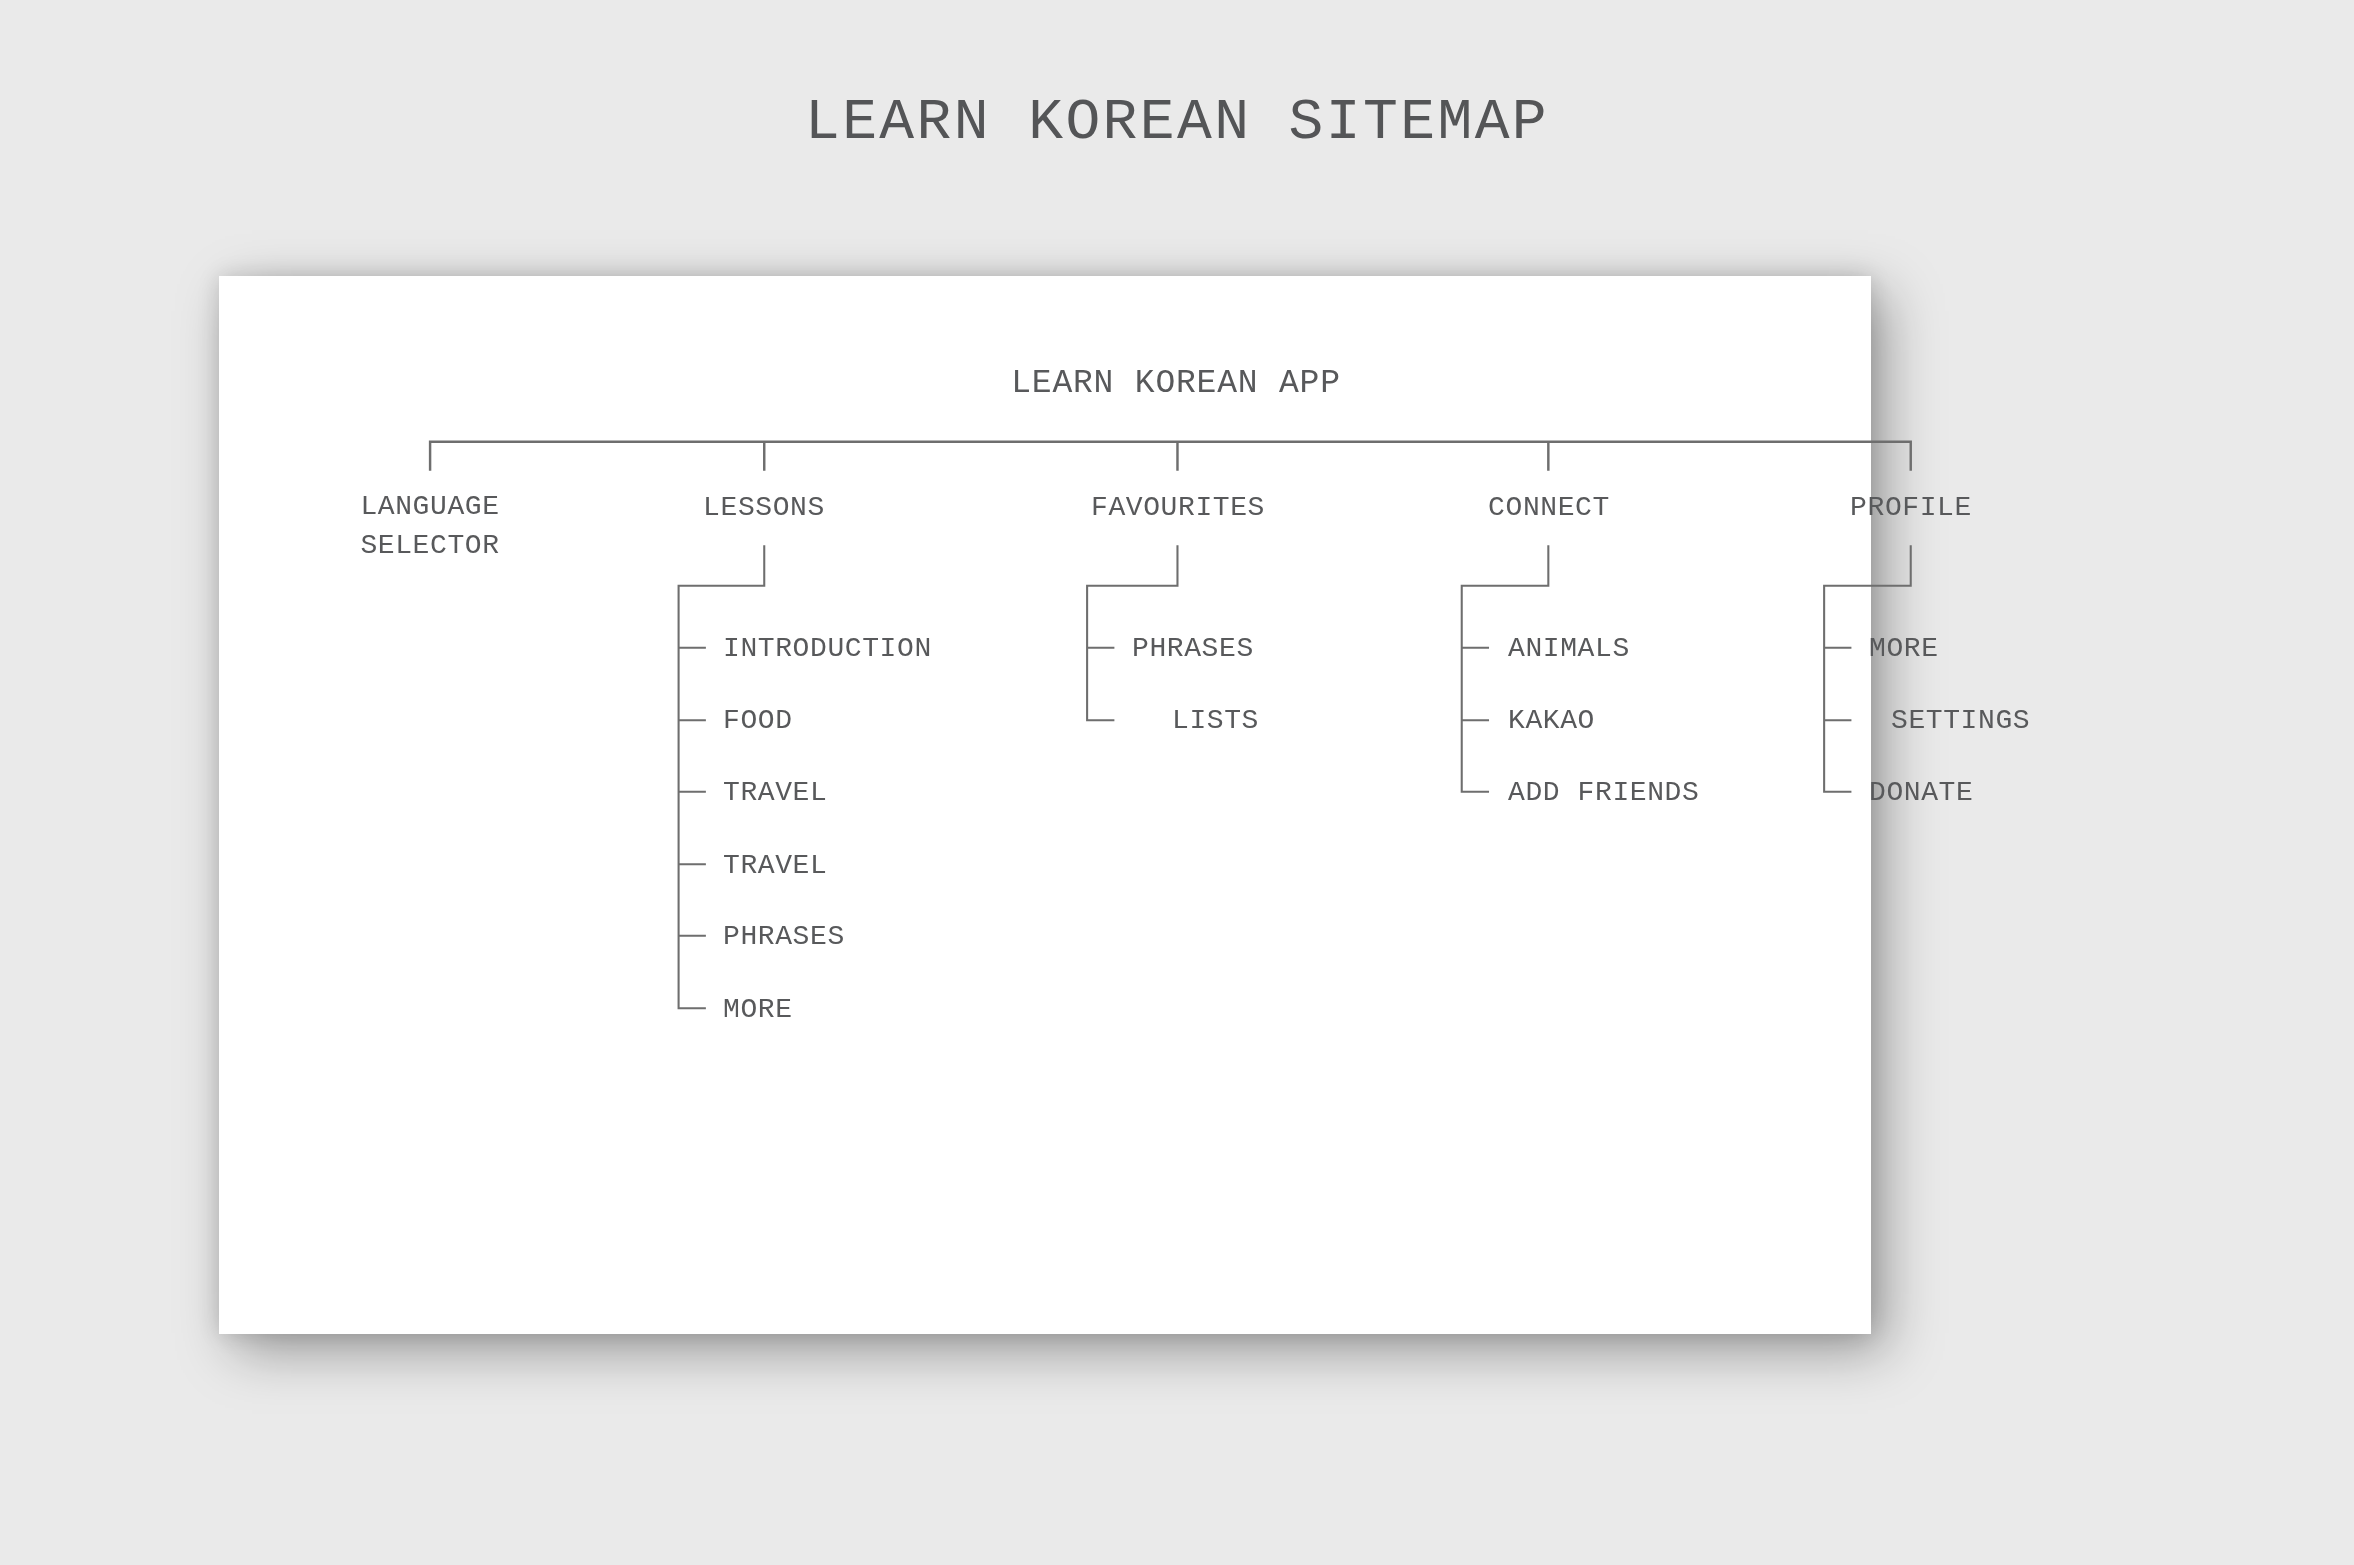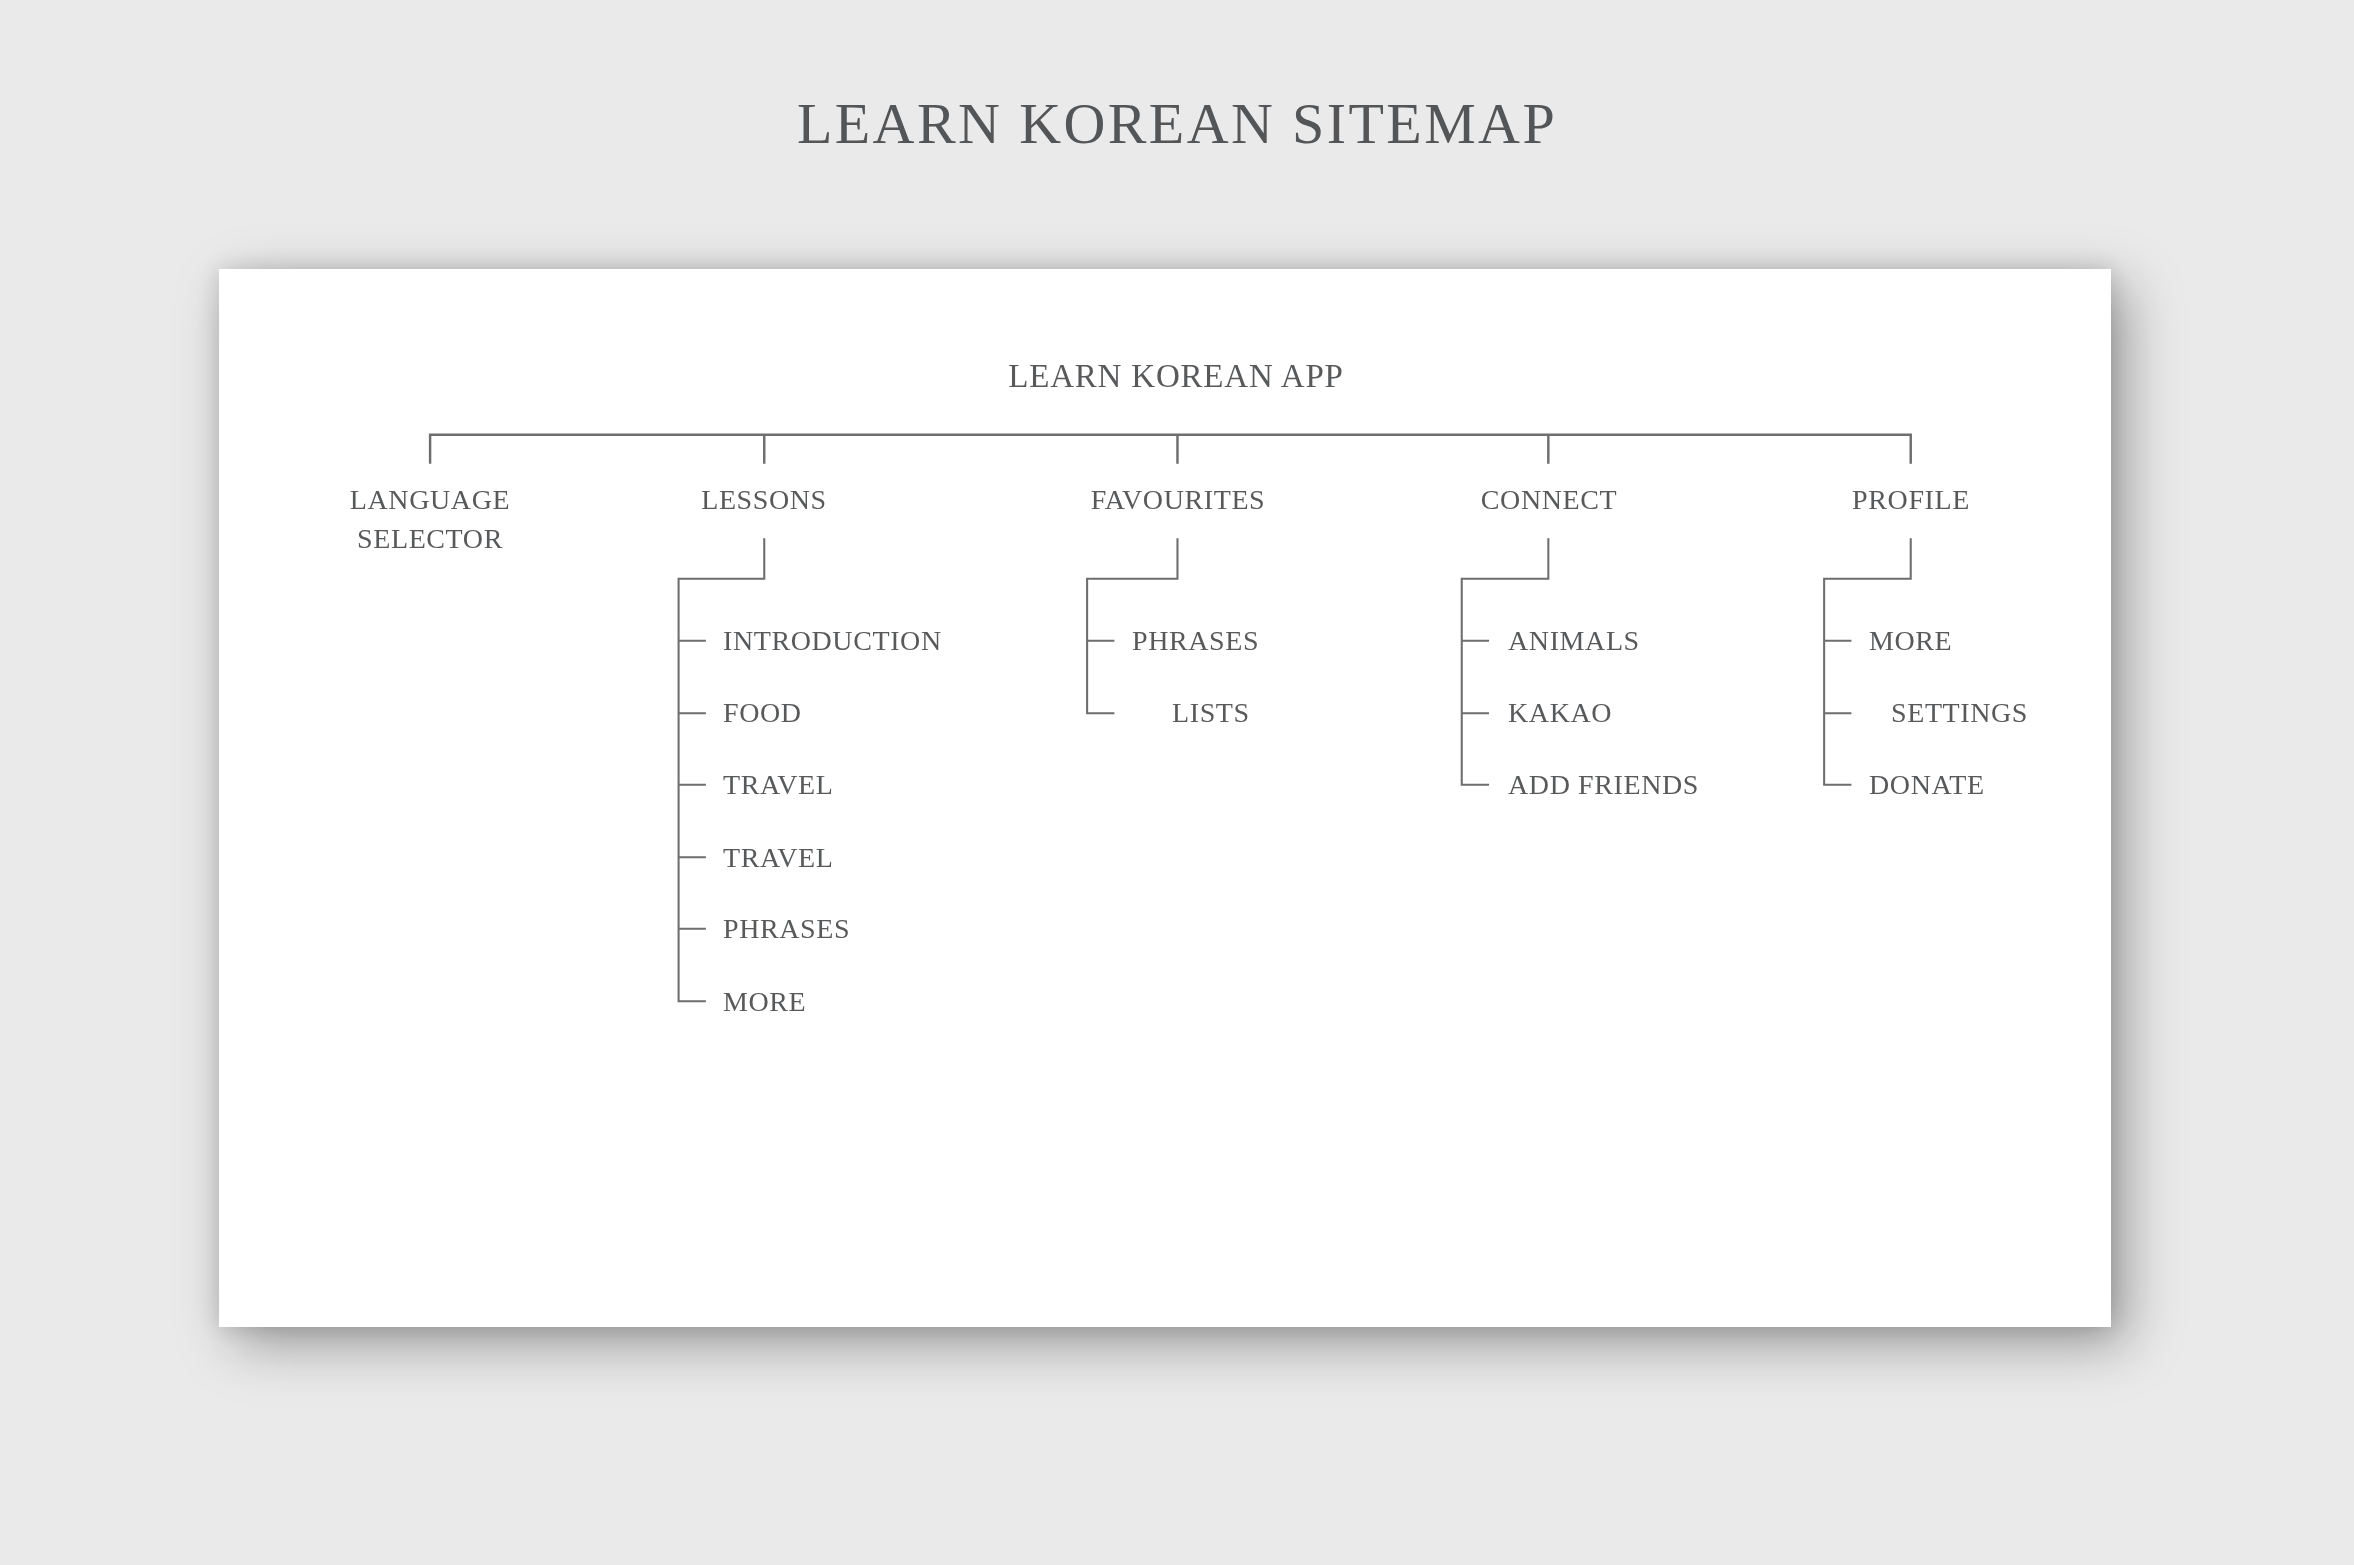--- a/index.html
+++ b/index.html
@@ -10,39 +10,39 @@
     --title: #545557;
   }
   * { margin: 0; padding: 0; box-sizing: border-box; }
   html, body { background: var(--background); }
   .stage {
     position: relative;
     width: 2354px;
     height: 1566px;
     background: var(--background);
     overflow: hidden;
-    font-family: Liberation Serif, serif;
+    font-family: Liberation Mono, monospace;
   }
   .page-title {
     position: absolute;
     left: 0;
     top: 90px;
     width: 100%;
     text-align: center;
     font-size: 58px;
     font-weight: 400;
     letter-spacing: 2.4px;
     color: var(--title);
     white-space: nowrap;
   }
   .card {
     position: absolute;
     left: 219px;
-    top: 269px;
-    width: 1892px;
+    top: 276px;
+    width: 1652px;
     height: 1058px;
     background: var(--card);
     box-shadow: 0 0 21px rgba(0,0,0,0.14), 15px 17px 52px rgba(0,0,0,0.34);
   }
   .connectors {
     position: absolute;
     left: 0;
     top: 0;
     width: 1916px;
     height: 1058px;

